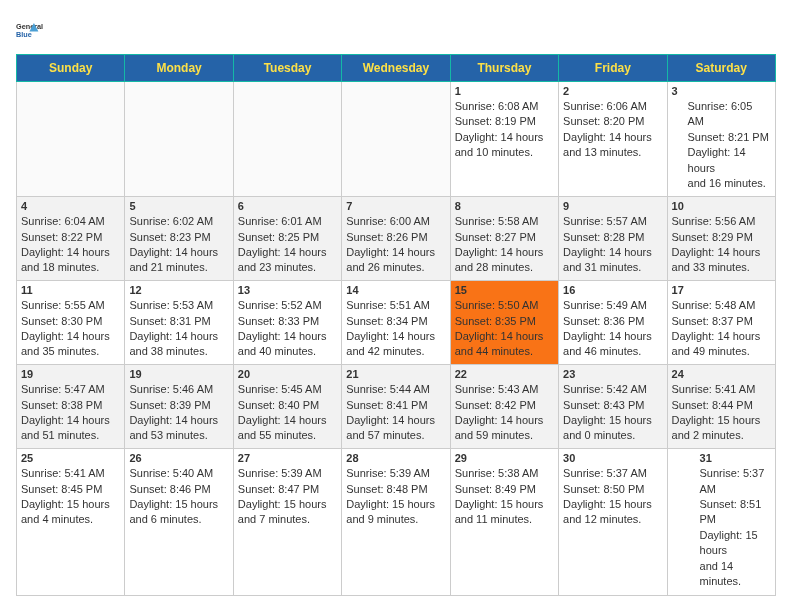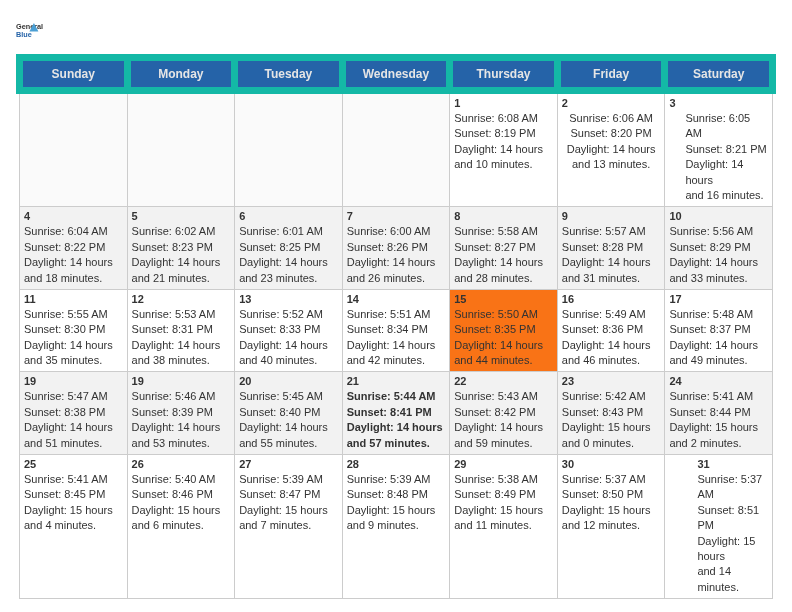--- a/index.html
+++ b/index.html
@@ -46,26 +46,26 @@
     }
     .calendar {
       flex: 1;
       border: 1px solid #ccc;
       border-collapse: collapse;
       width: 100%;
       table-layout: fixed;
     }
     .calendar th {
       background: #2563a8;
-      color: #e5e5e5;
+      color: #fde047;
       font-size: 12px;
       font-weight: bold;
       padding: 6px 4px;
       text-align: center;
-      border: 7px solid #14b8a6;
+      border: 1px solid #14b8a6;
     }
     .calendar td {
       border: 1px solid #ccc;
       vertical-align: top;
       padding: 3px 4px;
       font-size: 9.5px;
       color: #333;
       background: #fff;
       height: 78px;
     }
@@ -130,21 +130,21 @@
           <td class="empty-cell" style="background: rgb(250, 250, 250);"></td>
           <td style="background: rgb(255, 255, 255);">
             <span class="day-num">1</span>
             <div class="day-info" style="white-space: pre-line;">Sunrise: 6:08 AM
 Sunset: 8:19 PM
 Daylight: 14 hours
 and 10 minutes.</div>
           </td>
           <td style="background: rgb(255, 255, 255);">
             <span class="day-num">2</span>
-            <div class="day-info" style="white-space: pre-line; text-align: center;">Sunrise: 6:06 AM
+            <div class="day-info" style="white-space: pre-line;">Sunrise: 6:06 AM
 Sunset: 8:20 PM
 Daylight: 14 hours
 and 13 minutes.</div>
           </td>
           <td style="background: rgb(255, 255, 255);">
             <span class="day-num">3</span>
             <div class="day-info" style="white-space: pre-line; margin-left: 16px;">Sunrise: 6:05 AM
 Sunset: 8:21 PM
 Daylight: 14 hours
 and 16 minutes.</div>
@@ -269,21 +269,21 @@
           </td>
           <td style="background: rgb(242, 242, 242);">
             <span class="day-num">20</span>
             <div class="day-info" style="white-space: pre-line;">Sunrise: 5:45 AM
 Sunset: 8:40 PM
 Daylight: 14 hours
 and 55 minutes.</div>
           </td>
           <td style="background: rgb(242, 242, 242);">
             <span class="day-num">21</span>
-            <div class="day-info" style="white-space: pre-line; font-weight: bold;">Sunrise: 5:44 AM
+            <div class="day-info" style="white-space: pre-line;">Sunrise: 5:44 AM
 Sunset: 8:41 PM
 Daylight: 14 hours
 and 57 minutes.</div>
           </td>
           <td style="background: rgb(242, 242, 242);">
             <span class="day-num">22</span>
             <div class="day-info" style="white-space: pre-line;">Sunrise: 5:43 AM
 Sunset: 8:42 PM
 Daylight: 14 hours
 and 59 minutes.</div>

